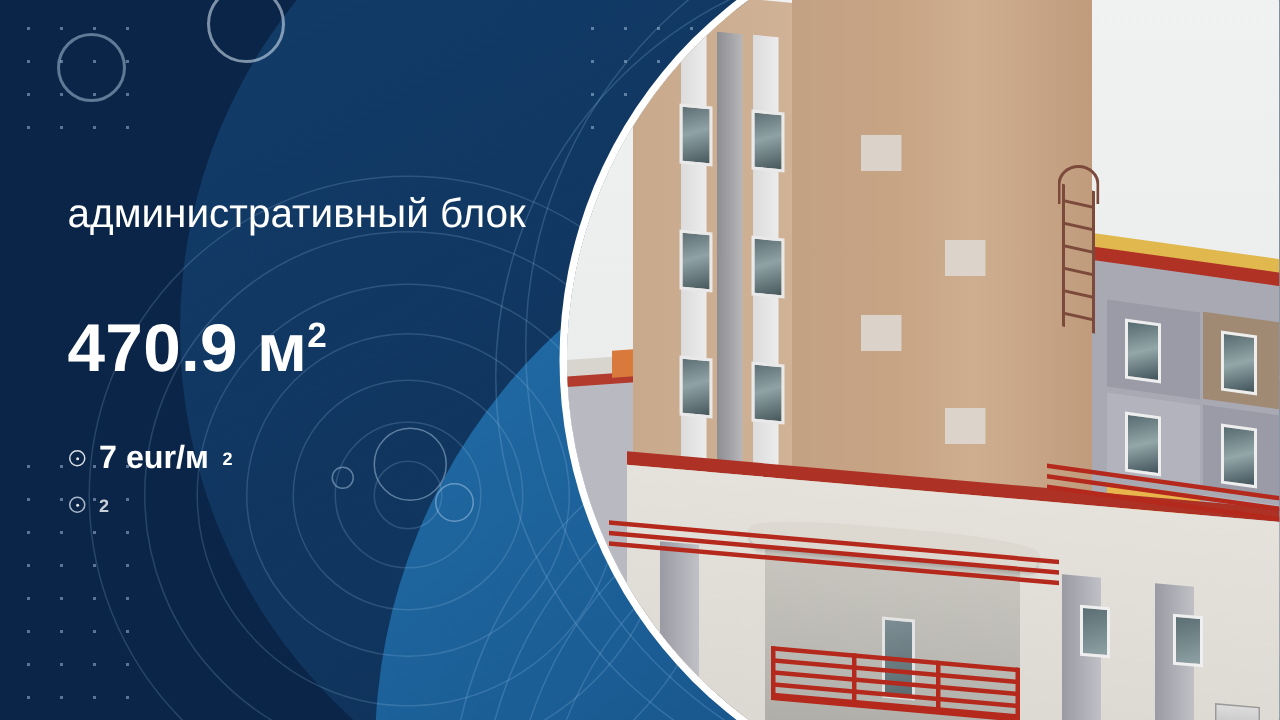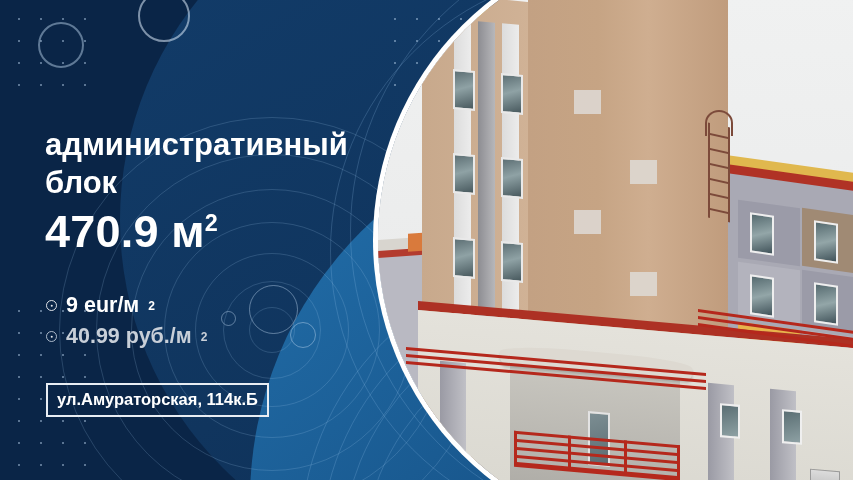--- a/index.html
+++ b/index.html
@@ -237,21 +237,21 @@
   
   .content{position:absolute;left:0;top:0;width:420px;height:480px;}
 
   .title{
     position:absolute;left:45px;top:88px;width:360px;
     color:#ffffff;font-weight:bold;font-size:29px;letter-spacing:.4px;
     line-height:1.06;text-transform:uppercase;
   }
   .subtitle{
     position:absolute;left:45px;top:126px;width:360px;
-    color:#ffffff;font-weight:bold;font-size:31px;line-height:1.24;
+    color:#ffffff;font-weight:normal;font-size:27px;line-height:1.24;
   }
   .area{
     position:absolute;left:45px;top:206px;
     color:#ffffff;font-weight:bold;font-size:45px;letter-spacing:.2px;
   }
   .area sup{font-size:.52em;vertical-align:super;font-weight:bold;}
 
   .prices{position:absolute;left:46px;top:290px;}
   .price-row{
     display:flex;align-items:center;gap:9px;height:31px;
@@ -436,26 +436,24 @@
       <div>административный блок</div>
     </div>
 
     <div class="area">
       <span>470.9 м</span><sup>2</sup>
     </div>
 
     <div class="prices">
       <div class="price-row a">
         <span class="bullet"></span>
-        <span>9 eur/м</span>
+        <span>7 eur/м</span>
           <sup>2</sup>
       </div>
       <div class="price-row b">
         <span class="bullet"></span>
-        <span>40.99 руб./м</span>
           <sup>2</sup>
       </div>
     </div>
 
-    <div class="address">ул.Амураторская, 114к.Б</div>
   </div>
 
 </div>
 
 </body></html>

